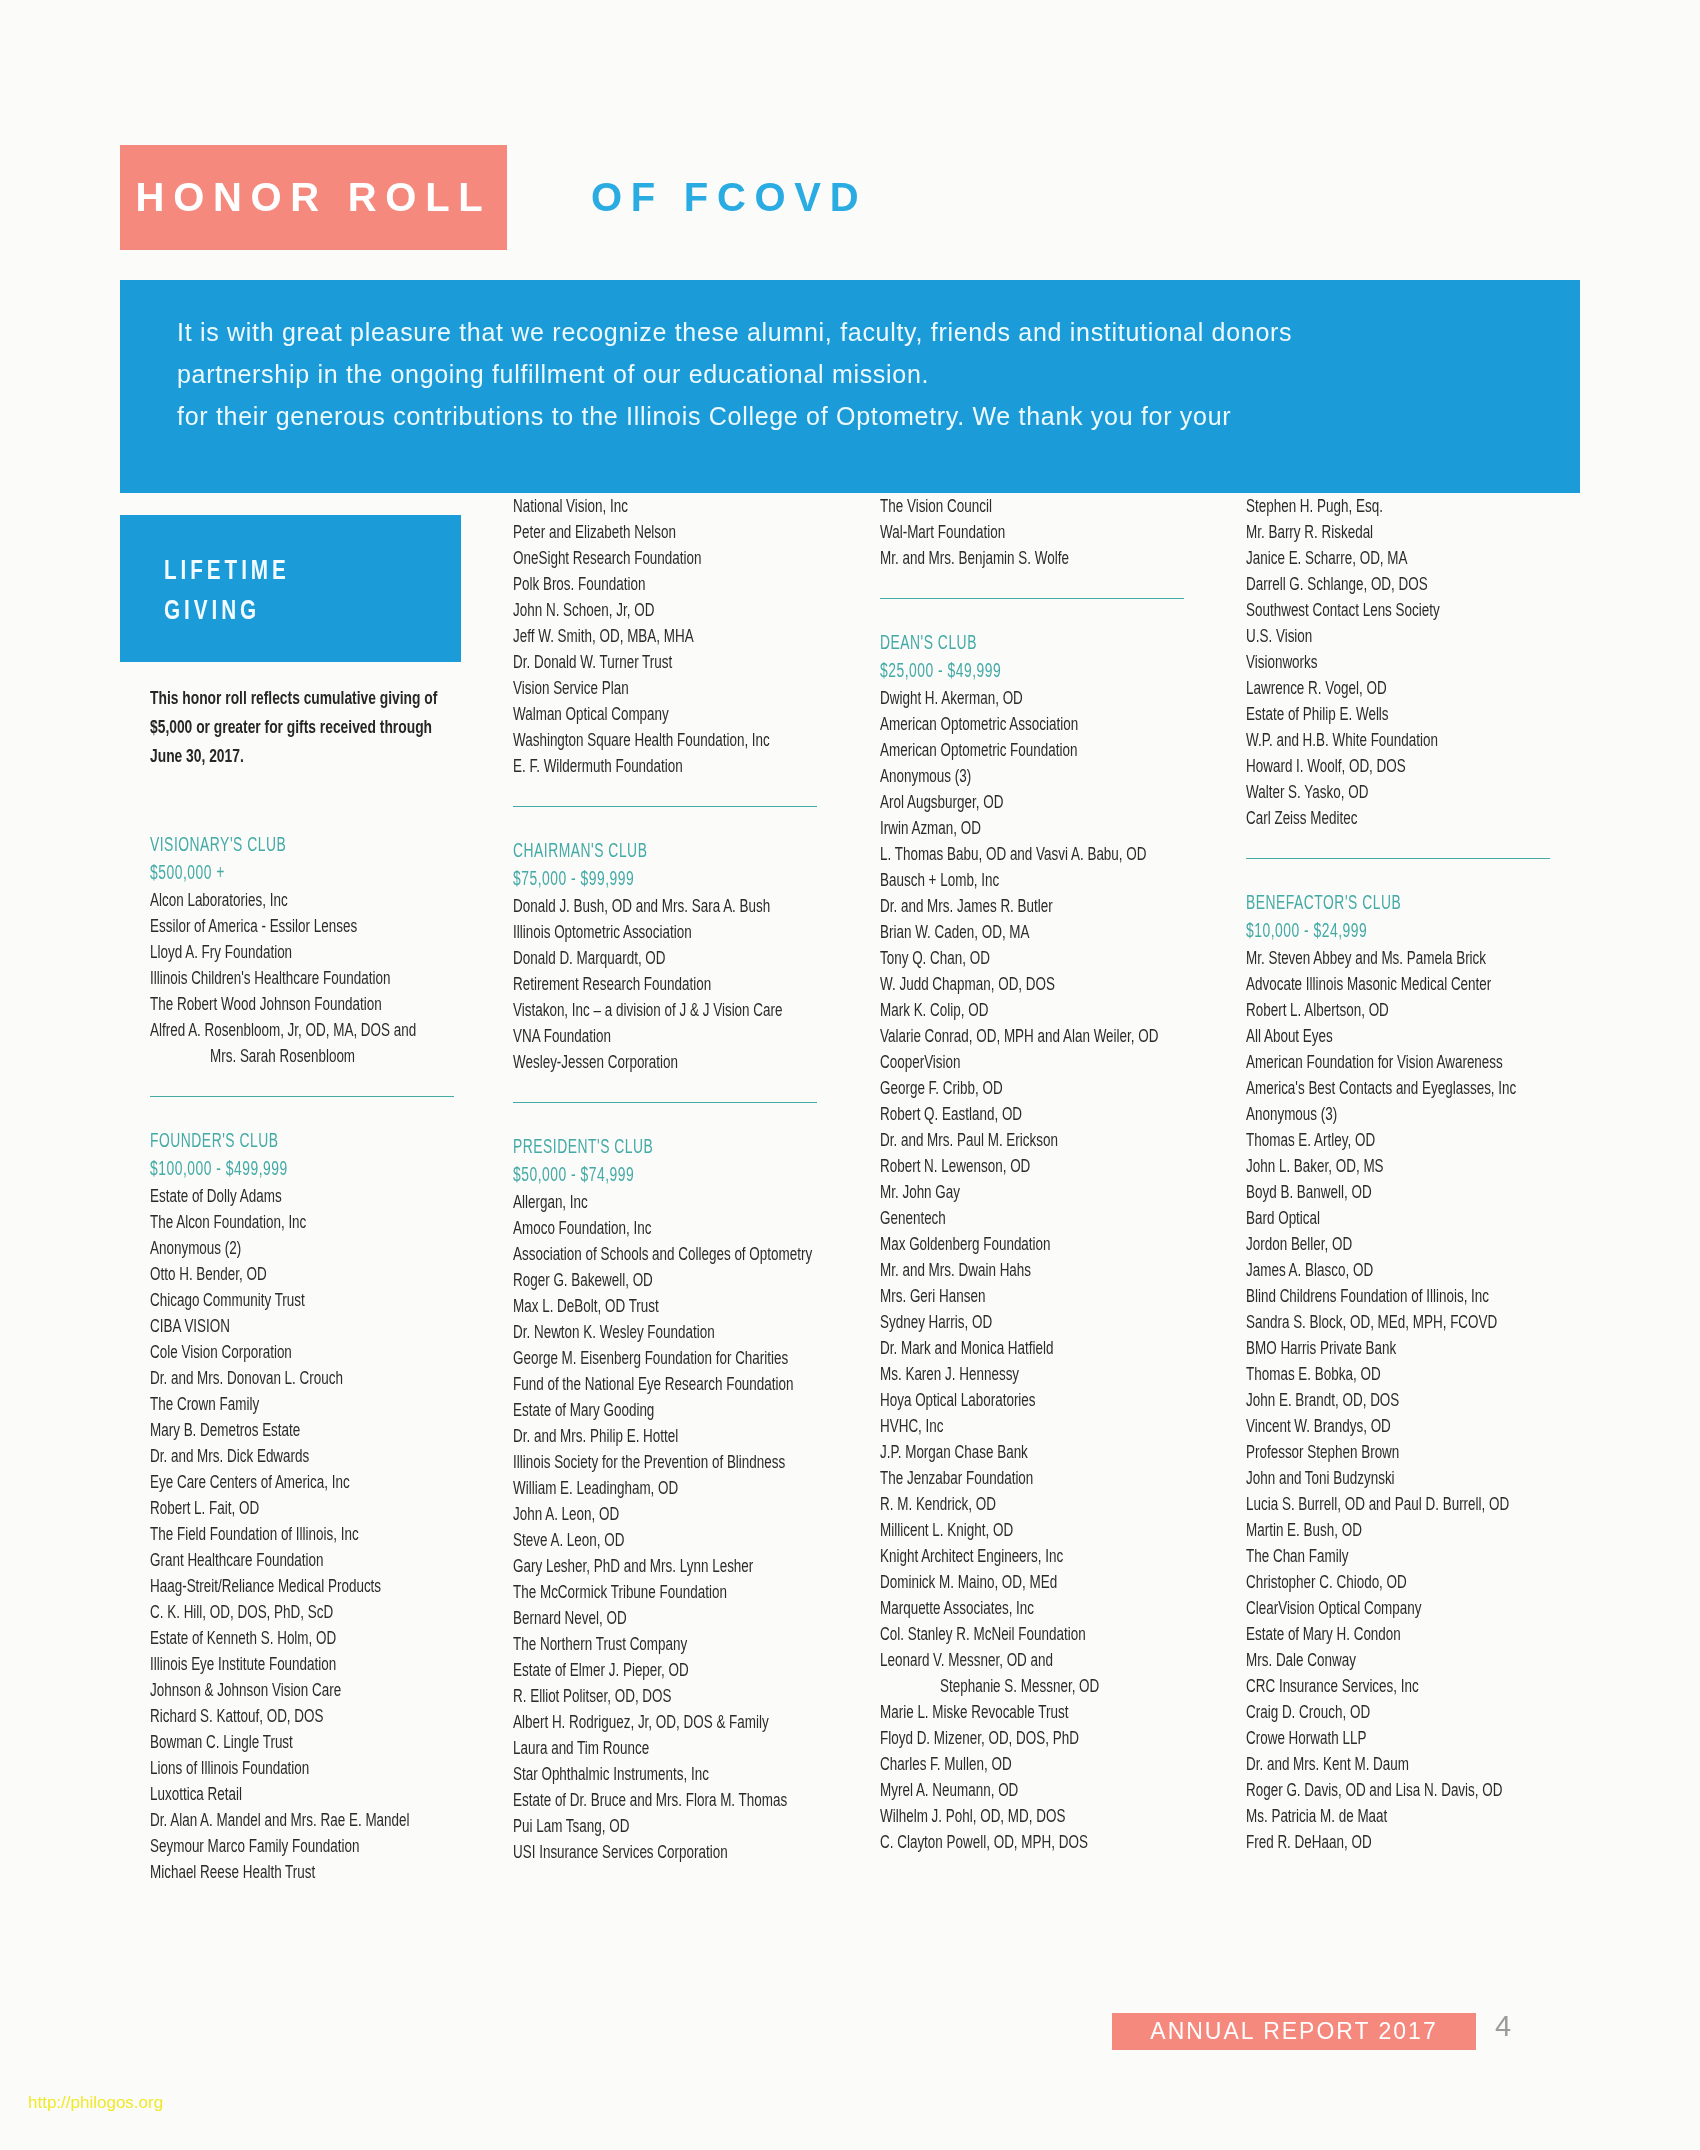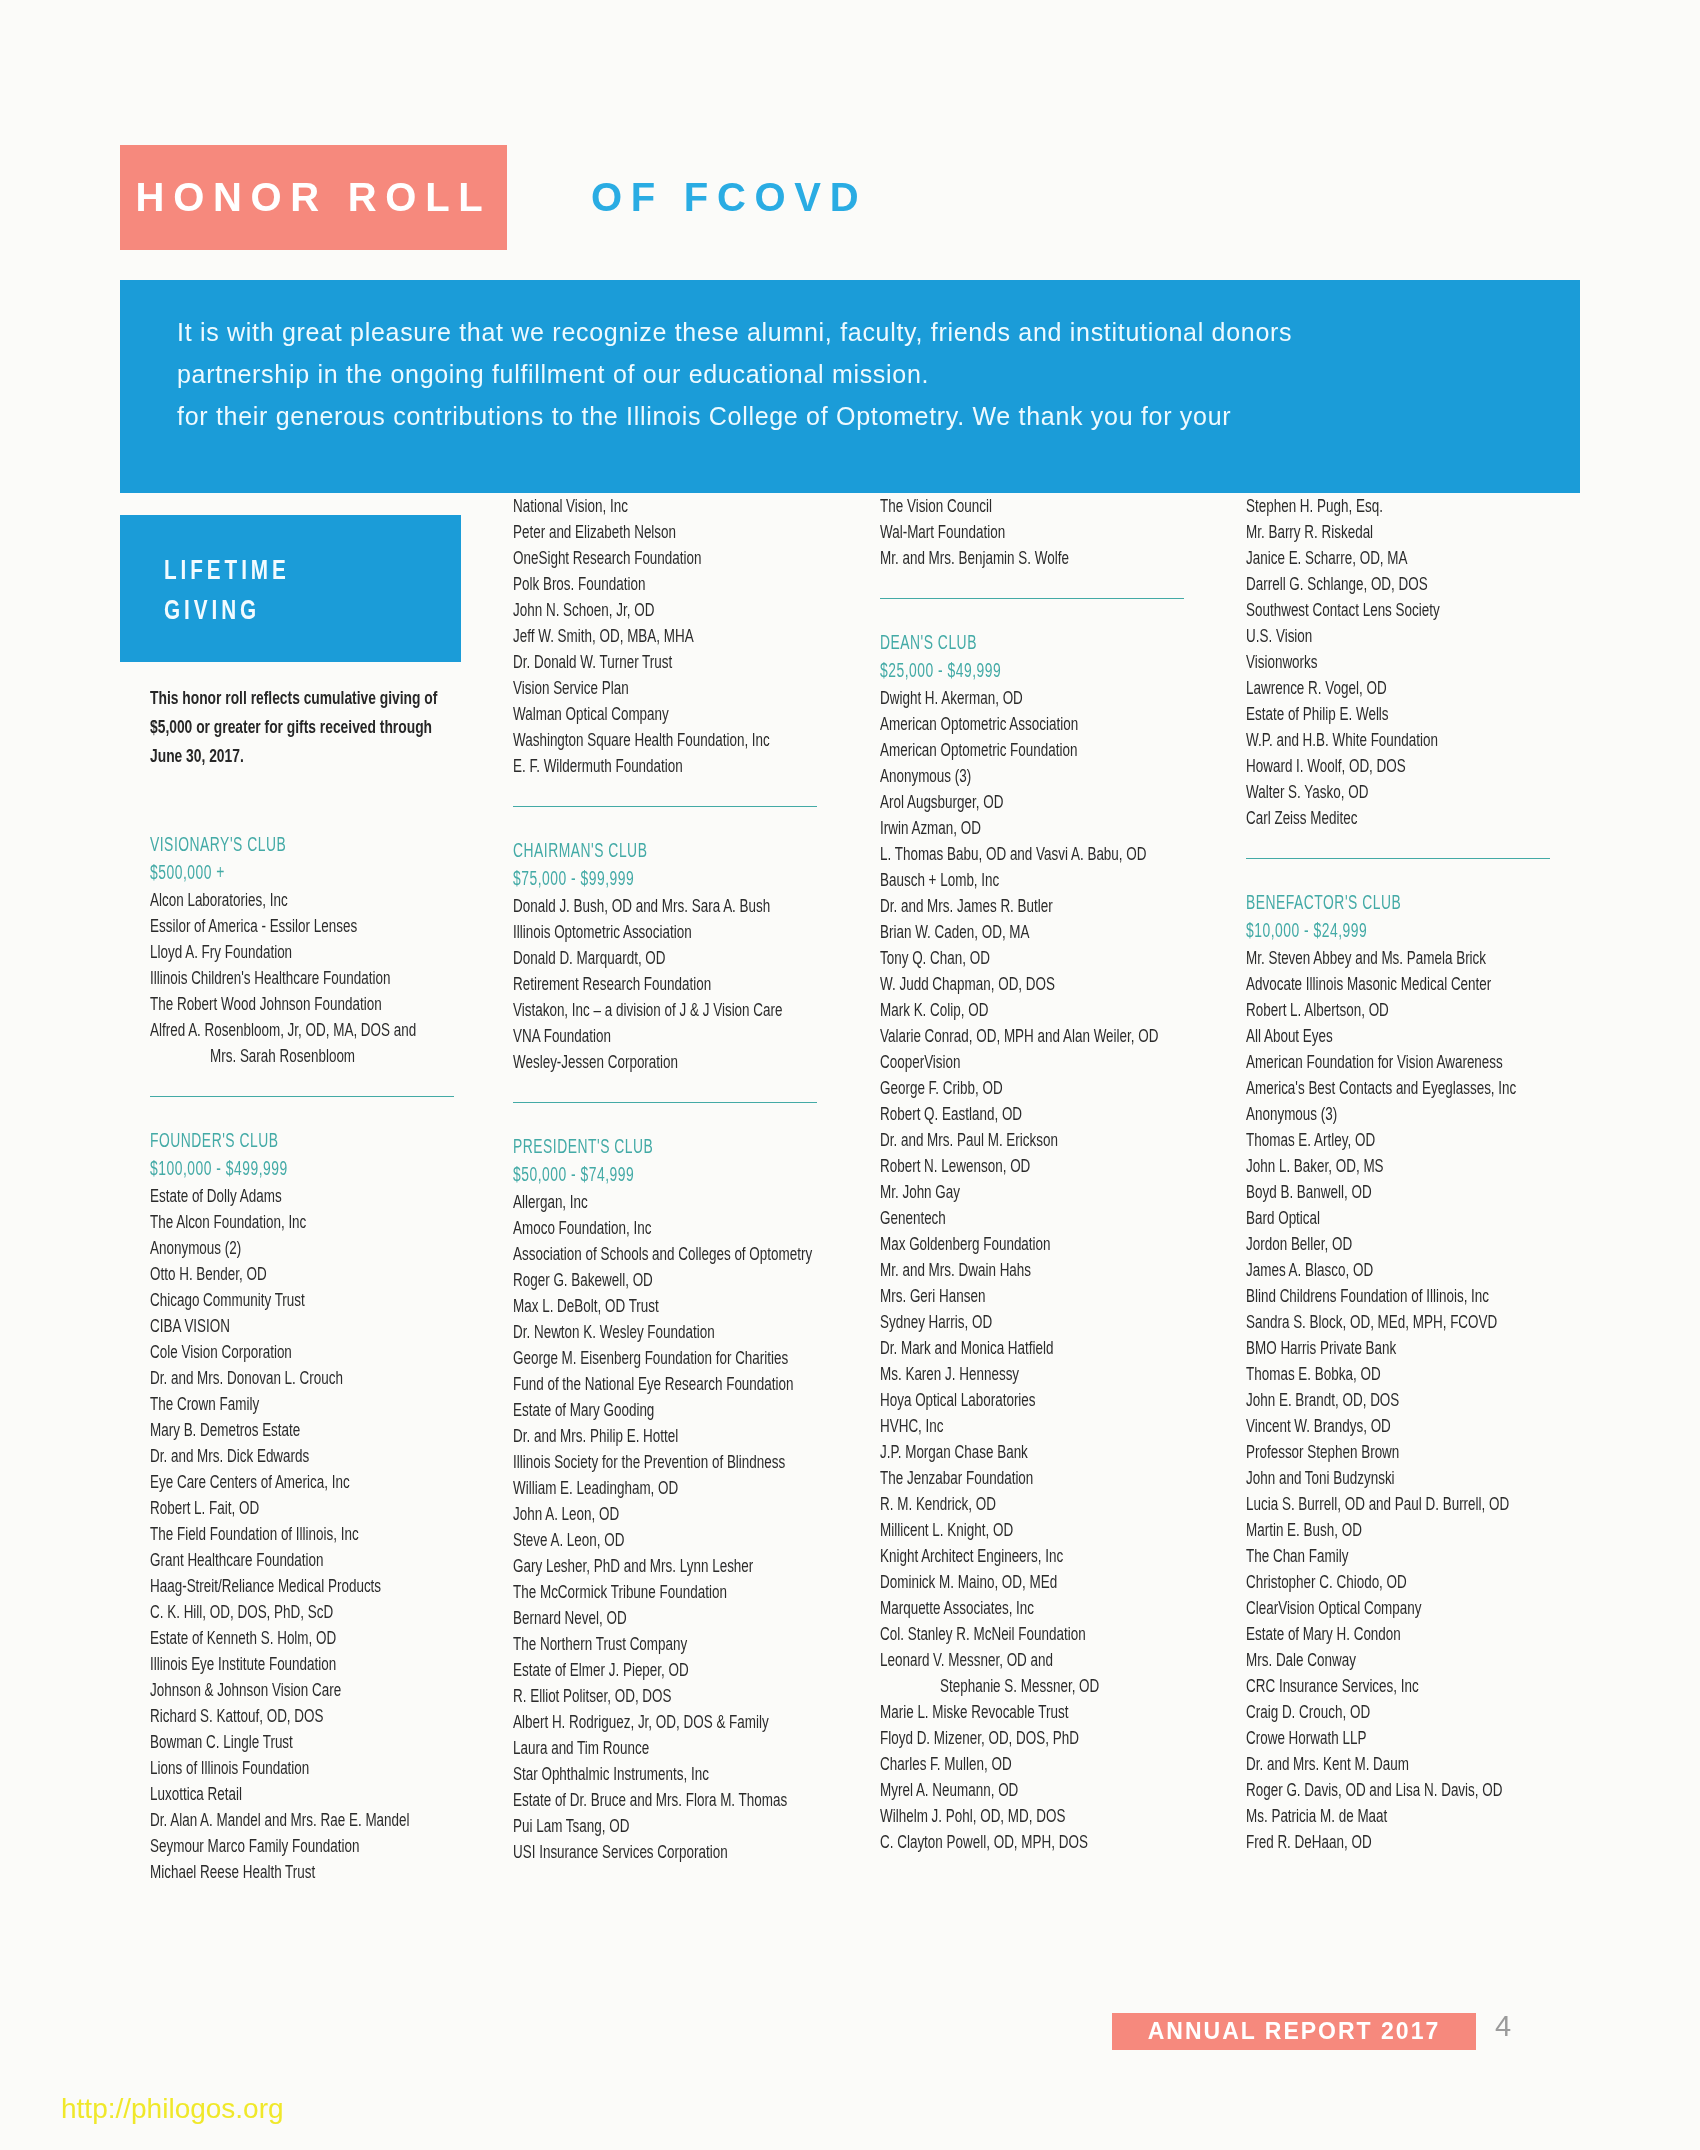--- a/index.html
+++ b/index.html
@@ -68,29 +68,28 @@
   .donor-line.indent{margin-left:60px;}
   .divider{
     border-top:1.3px solid var(--teal); width:304px; margin-top:27px; margin-bottom:29px;
   }
   
   .footer-badge{
     position:absolute; left:1112px; top:2013px; width:364px; height:37px;
     background:var(--coral); display:flex; align-items:center; justify-content:center;
   }
   .footer-badge-label{
-    font-size:23px; font-weight:bold; color:#ffffff; letter-spacing:2px; white-space:nowrap;
+    font-size:23px; font-weight:normal; color:#ffffff; letter-spacing:2px; white-space:nowrap;
   }
   .page-number{
     position:absolute; left:1495px; top:2010px; font-size:29px; color:var(--pgnum);
   }
   .watermark{
-    position:absolute; left:28px; top:2093px; font-size:28px; color:var(--yellow);
+    position:absolute; left:28px; top:2093px; font-size:17px; color:var(--yellow);
     text-decoration:none;
-    margin-left:33px;
   }
 </style>
 </head>
 <body>
 
 <div class="page">
 
   <div class="title-coral-box">
     <div class="title-primary">HONOR ROLL</div>
   </div>

